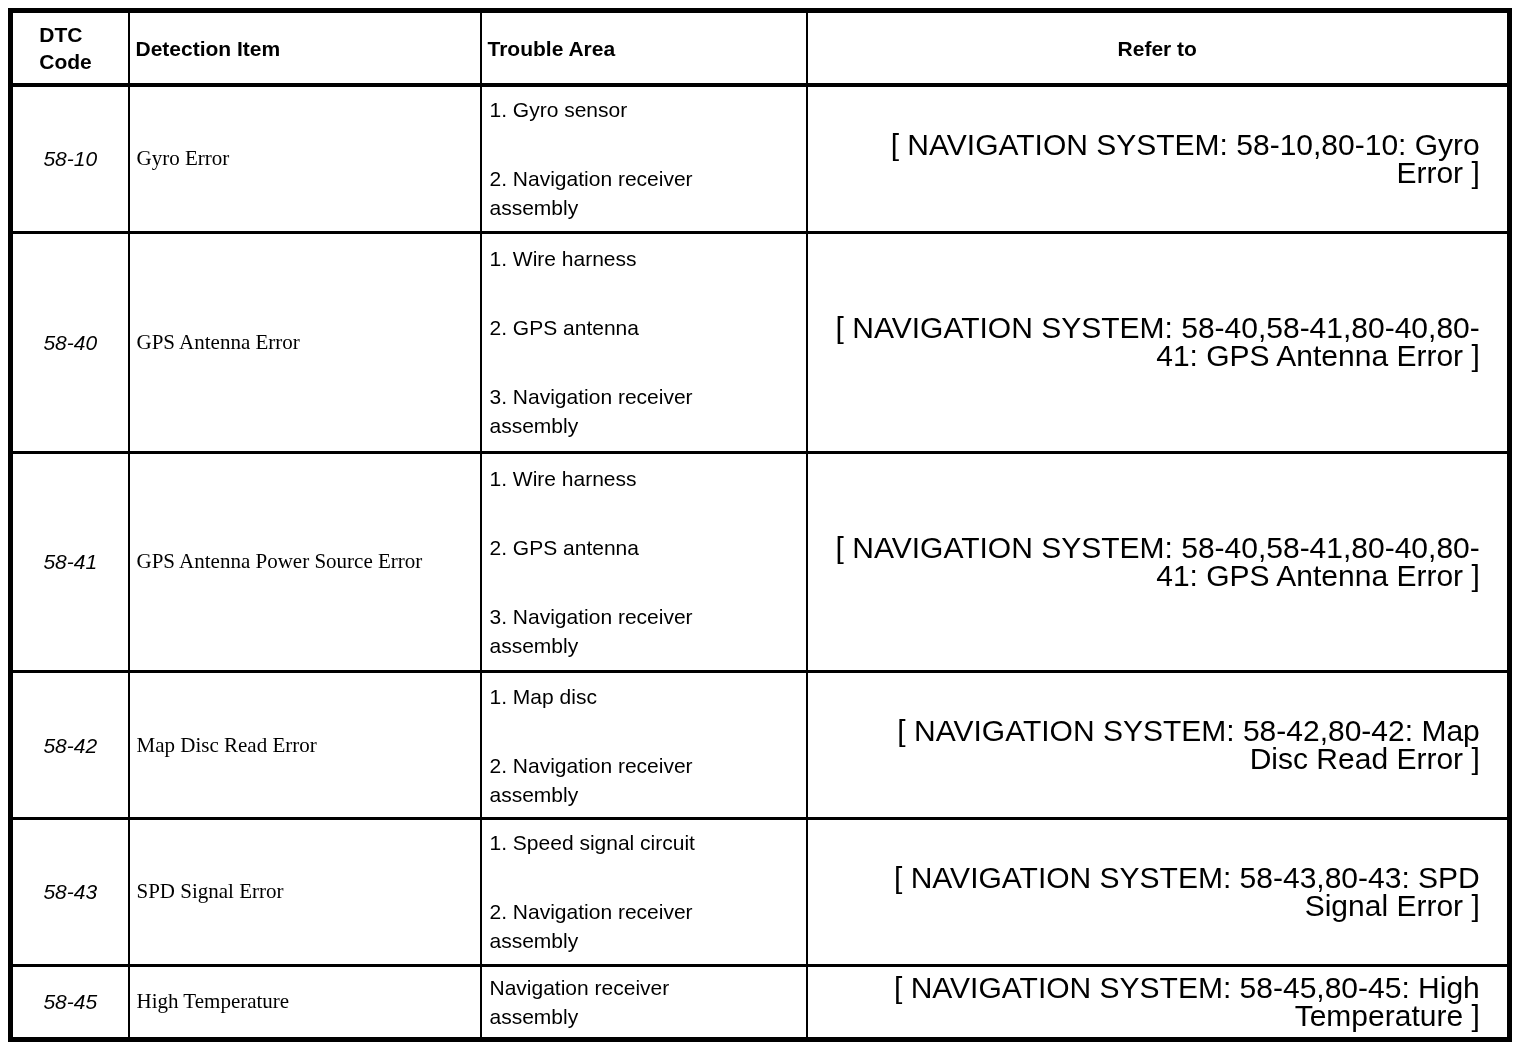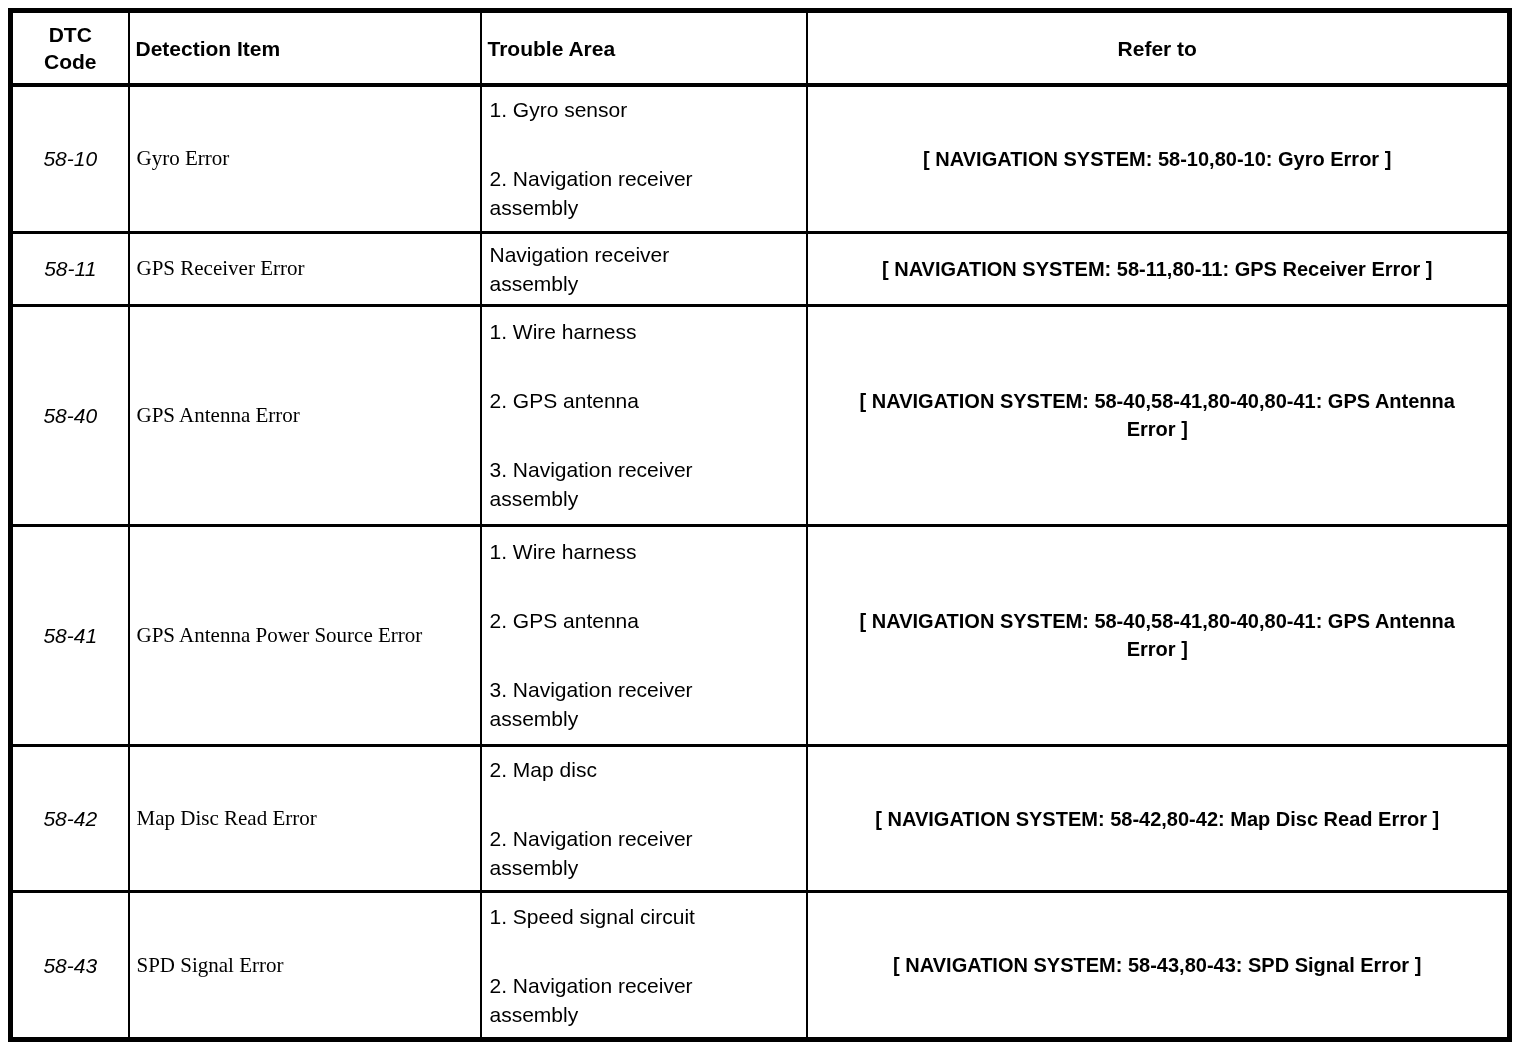--- a/index.html
+++ b/index.html
@@ -40,41 +40,41 @@
     overflow: hidden;
   }
   tbody td { border-top-width: 3px; border-bottom-width: 3px; }
   thead th { border-bottom-width: 4px; }
 
   thead th {
     font-weight: bold;
     text-align: left;
     height: 62px;
   }
-  th.h-code { text-align: center; }
+  th.h-code { text-align: left; }
   th.h-code .narrow { max-width: 62px; margin: 0 auto; }
   th.h-refer { text-align: center; }
 
   td.code {
     text-align: center;
     white-space: nowrap;
     font-style: italic;
   }
   td.item { padding-left: 7px; }
   td.item .wrapbox { max-width: 315px; font-family: Liberation Serif, serif; }
   td.area { padding-left: 8px; }
   td.area .wrapbox { max-width: 250px; }
 
   .trouble-item { line-height: 29px; }
   .trouble-item + .trouble-item { margin-top: 40px; }
 
   td.refer {
-    text-align: center;
-    font-weight: bold;
-    font-size: 20px;
+    text-align: right;
+    font-weight: normal;
+    font-size: 30px;
     line-height: 28px;
   }
   td.refer .refbox { max-width: 645px; margin: 0 auto; cursor: default; }
 
   tr.r-h    { height: 70px; }
   tr.r-5810 { height: 130px; }
   tr.r-5811 { height: 66px; }
   tr.r-5840 { height: 180px; }
   tr.r-5841 { height: 180px; }
   tr.r-5842 { height: 128px; }
@@ -114,34 +114,20 @@
           <div class="wrapbox">
             <div class="trouble-item">1. Gyro sensor</div>
             <div class="trouble-item">2. Navigation receiver assembly</div>
           </div>
         </td>
         <td class="refer">
             <div class="refbox">[ NAVIGATION SYSTEM: 58-10,80-10: Gyro Error ]</div>
           </td>
       </tr>
 
-      <tr class="r-5811">
-        <td class="code">58-11</td>
-        <td class="item">
-            <div class="wrapbox">GPS Receiver Error</div>
-          </td>
-        <td class="area">
-          <div class="wrapbox">
-            <div class="trouble-item">Navigation receiver assembly</div>
-          </div>
-        </td>
-        <td class="refer">
-            <div class="refbox">[ NAVIGATION SYSTEM: 58-11,80-11: GPS Receiver Error ]</div>
-          </td>
-      </tr>
 
       <tr class="r-5840">
         <td class="code">58-40</td>
         <td class="item">
             <div class="wrapbox">GPS Antenna Error</div>
           </td>
         <td class="area">
           <div class="wrapbox">
             <div class="trouble-item">1. Wire harness</div>
             <div class="trouble-item">2. GPS antenna</div>
@@ -170,21 +156,21 @@
           </td>
       </tr>
 
       <tr class="r-5842">
         <td class="code">58-42</td>
         <td class="item">
             <div class="wrapbox">Map Disc Read Error</div>
           </td>
         <td class="area">
           <div class="wrapbox">
-            <div class="trouble-item">2. Map disc</div>
+            <div class="trouble-item">1. Map disc</div>
             <div class="trouble-item">2. Navigation receiver assembly</div>
           </div>
         </td>
         <td class="refer">
             <div class="refbox">[ NAVIGATION SYSTEM: 58-42,80-42: Map Disc Read Error ]</div>
           </td>
       </tr>
 
       <tr class="r-5843">
         <td class="code">58-43</td>
@@ -196,16 +182,30 @@
             <div class="trouble-item">1. Speed signal circuit</div>
             <div class="trouble-item">2. Navigation receiver assembly</div>
           </div>
         </td>
         <td class="refer">
             <div class="refbox">[ NAVIGATION SYSTEM: 58-43,80-43: SPD Signal Error ]</div>
           </td>
       </tr>
 
 
+      <tr class="r-5845">
+        <td class="code">58-45</td>
+        <td class="item">
+            <div class="wrapbox">High Temperature</div>
+          </td>
+        <td class="area">
+          <div class="wrapbox">
+            <div class="trouble-item">Navigation receiver assembly</div>
+          </div>
+        </td>
+        <td class="refer">
+            <div class="refbox">[ NAVIGATION SYSTEM: 58-45,80-45: High Temperature ]</div>
+          </td>
+      </tr>
 
     </tbody>
   </table>
 </div>
 
 </body></html>

